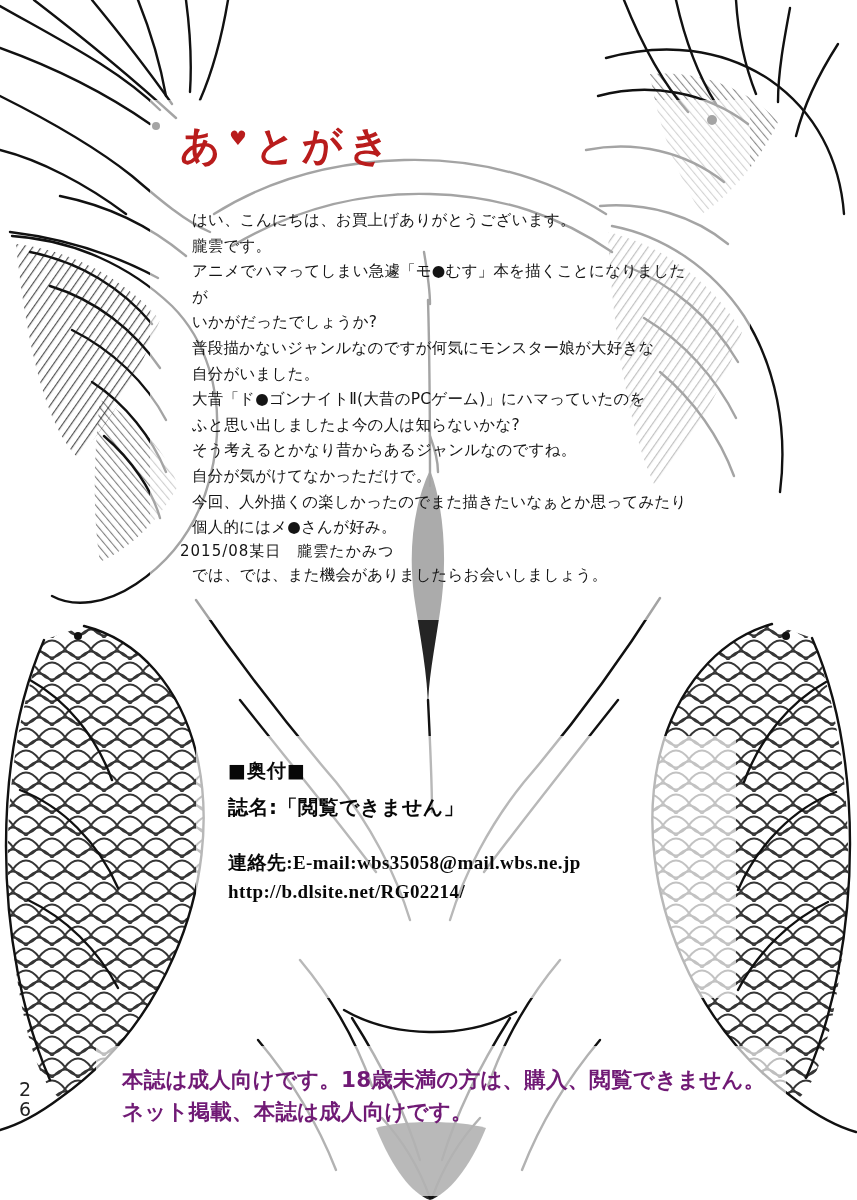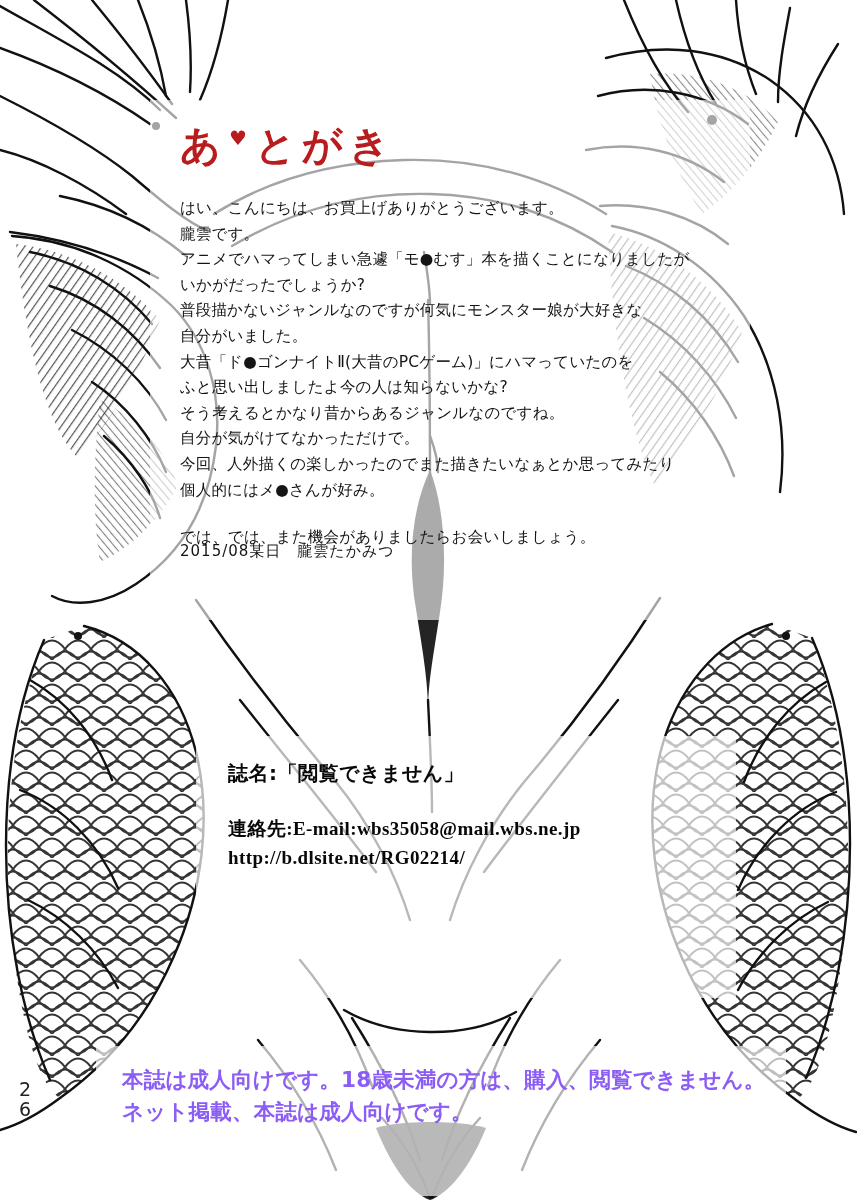--- a/index.html
+++ b/index.html
@@ -54,21 +54,21 @@
     left: 180px;
     top: 196px;
     width: 520px;
     font-size: 15.5px;
     line-height: 25.6px;
     color: #141414;
     font-family: "DejaVu Sans", sans-serif;
     letter-spacing: 0.2px;
   }
   .afterword-body p {
-    margin: 0;
+    margin: 12px;
     white-space: pre-wrap;
   }
   .afterword-body p.gap {
     margin-top: 22px;
   }
 
   .signature {
     position: absolute;
     left: 180px;
     top: 542px;
@@ -114,21 +114,21 @@
   
   .warning {
     position: absolute;
     left: 122px;
     top: 1064px;
     font-family: "DejaVu Sans", sans-serif;
     font-weight: bold;
     font-size: 21.5px;
     line-height: 32px;
     letter-spacing: 0.2px;
-    color: #8b5cf6;
+    color: #701a75;
     white-space: nowrap;
   }
 
   .page-number {
     position: absolute;
     left: 14px;
     top: 1078px;
     font-size: 19px;
     color: #222222;
     font-family: "DejaVu Sans", sans-serif;
@@ -268,20 +268,21 @@
 そう考えるとかなり昔からあるジャンルなのですね。
 自分が気がけてなかっただけで。
 今回、人外描くの楽しかったのでまた描きたいなぁとか思ってみたり
 個人的にはメ●さんが好み。</p>
     <p class="gap">では、では、また機会がありましたらお会いしましょう。</p>
   </div>
 
   <div class="signature">2015/08某日　朧雲たかみつ</div>
 
   <div class="colophon">
+    <div class="heading">■奥付■</div>
     <div class="line">誌名:「閲覧できません」</div>
 
     <div class="contact-block">
       <div class="contact-line"><span class="jp">連絡先:</span><span>E-mail:wbs35058@mail.wbs.ne.jp</span></div>
       <div class="contact-line">http://b.dlsite.net/RG02214/</div>
     </div>
   </div>
 
   <div class="warning">
     <div>本誌は成人向けです。18歳未満の方は、購入、閲覧できません。</div>

